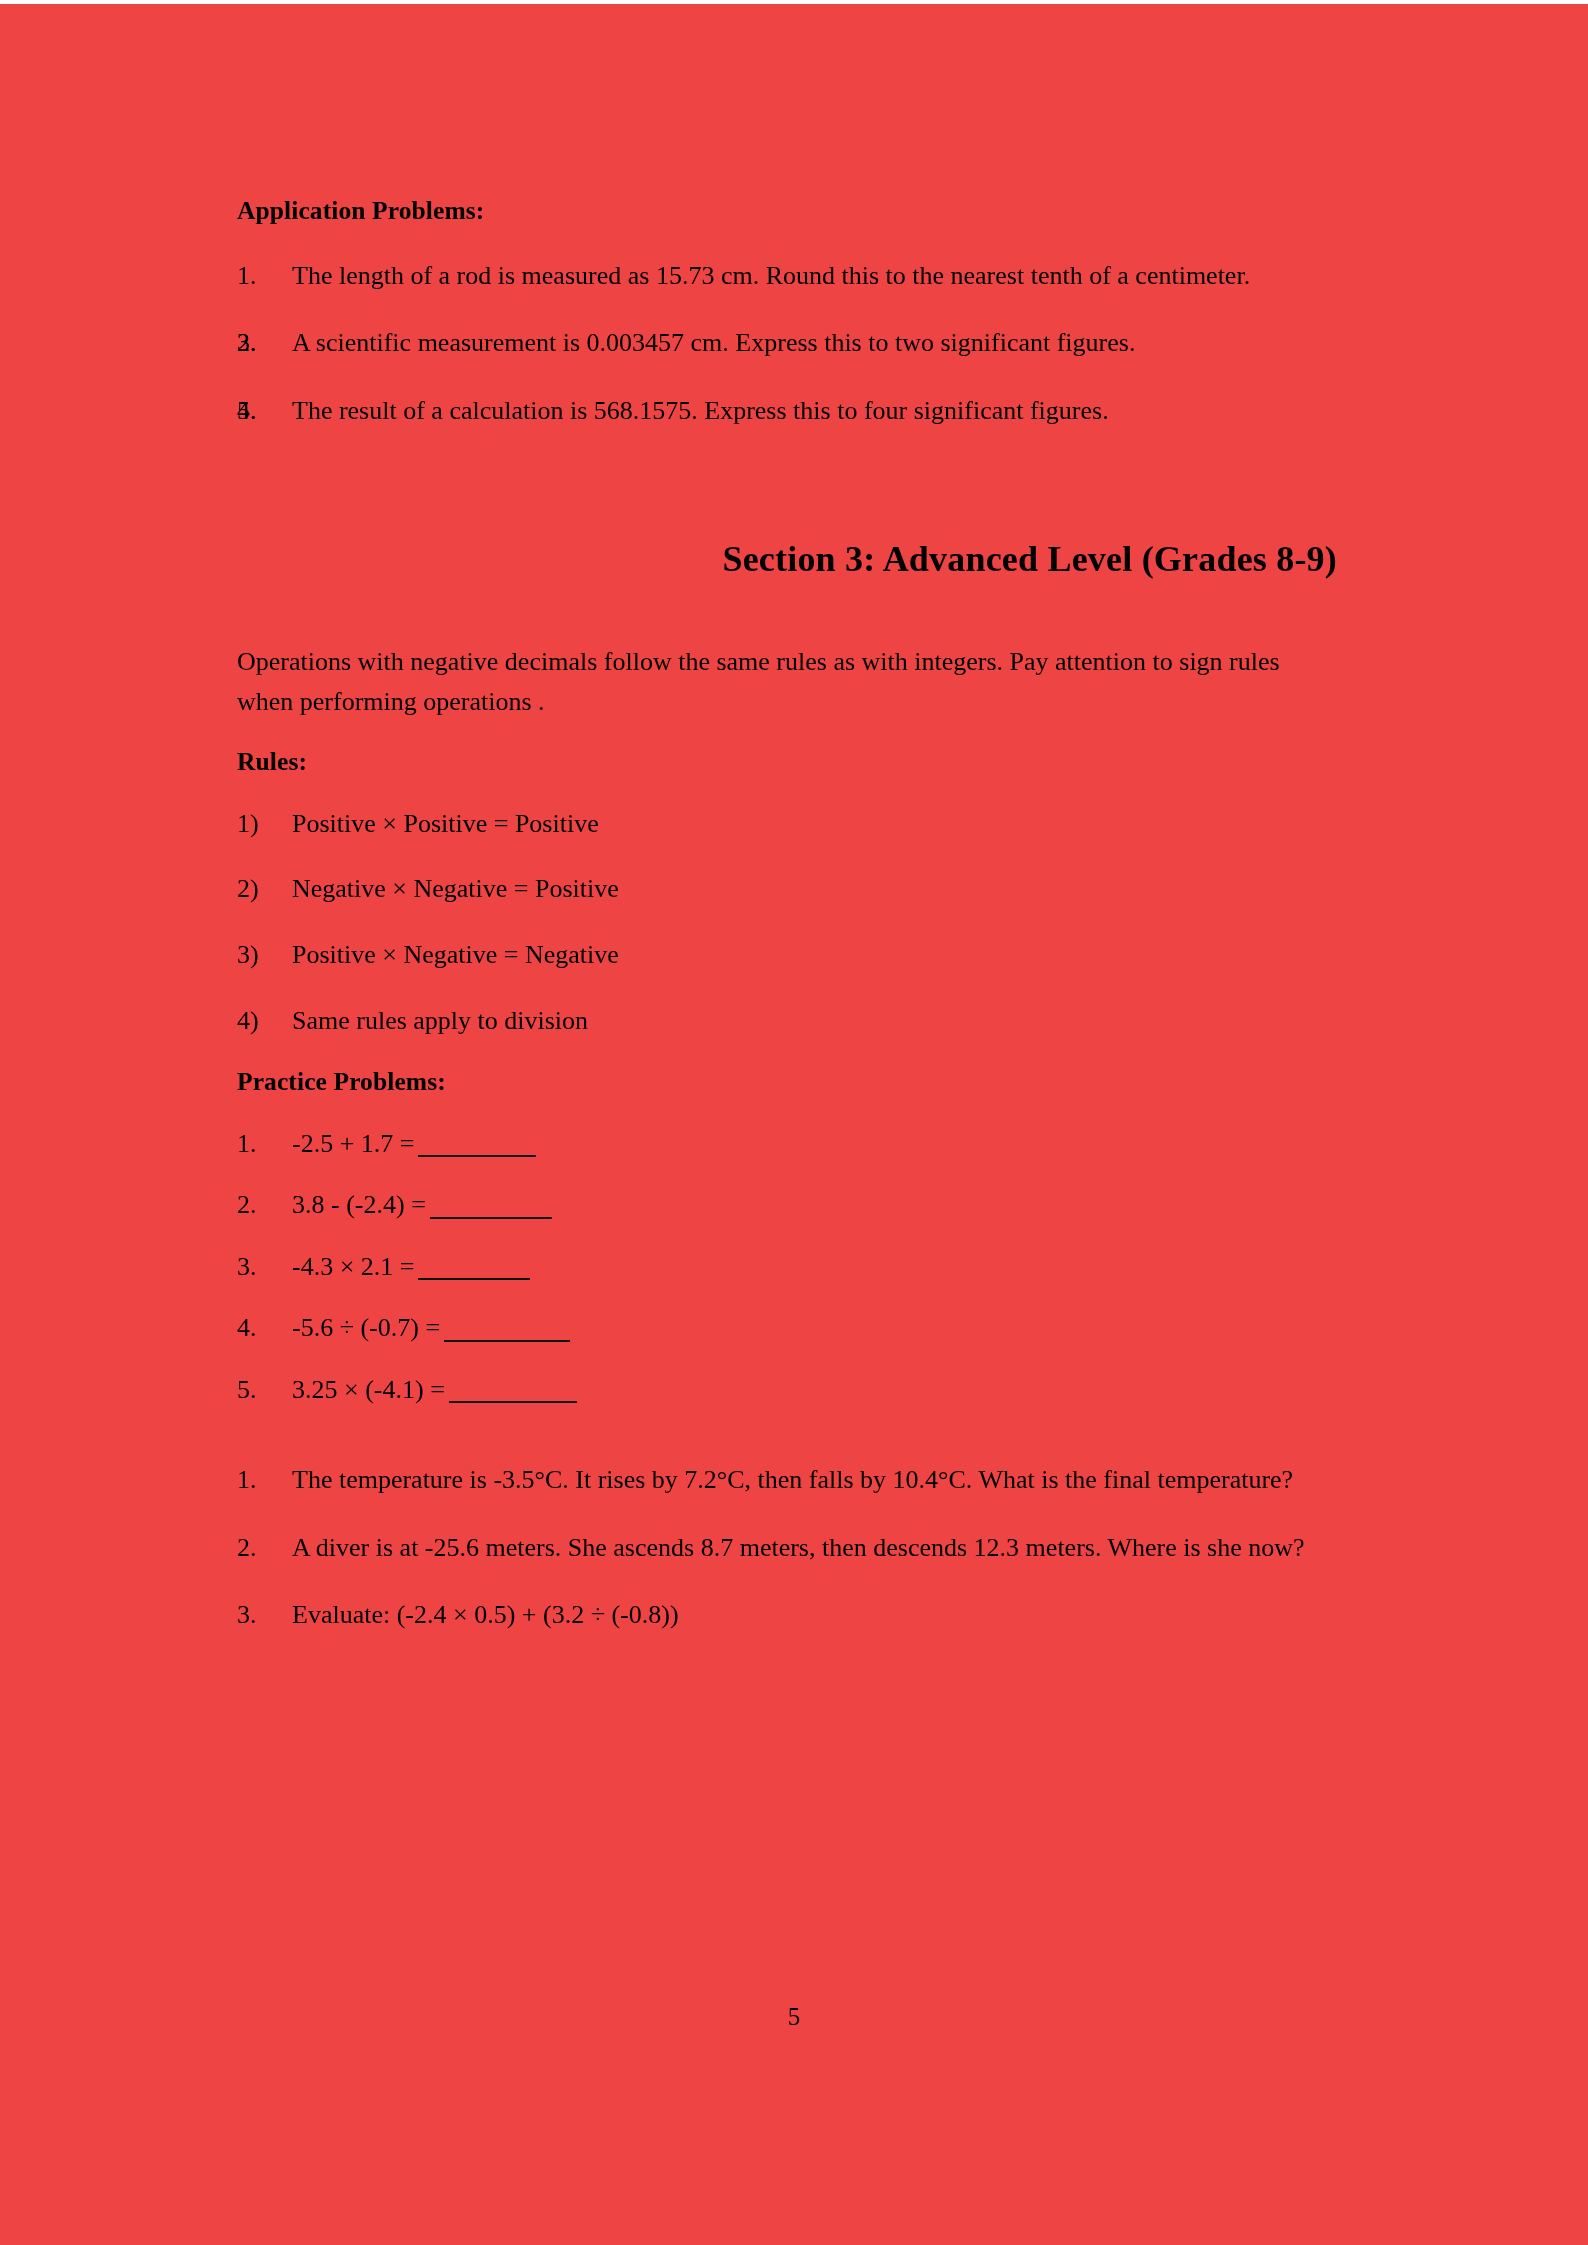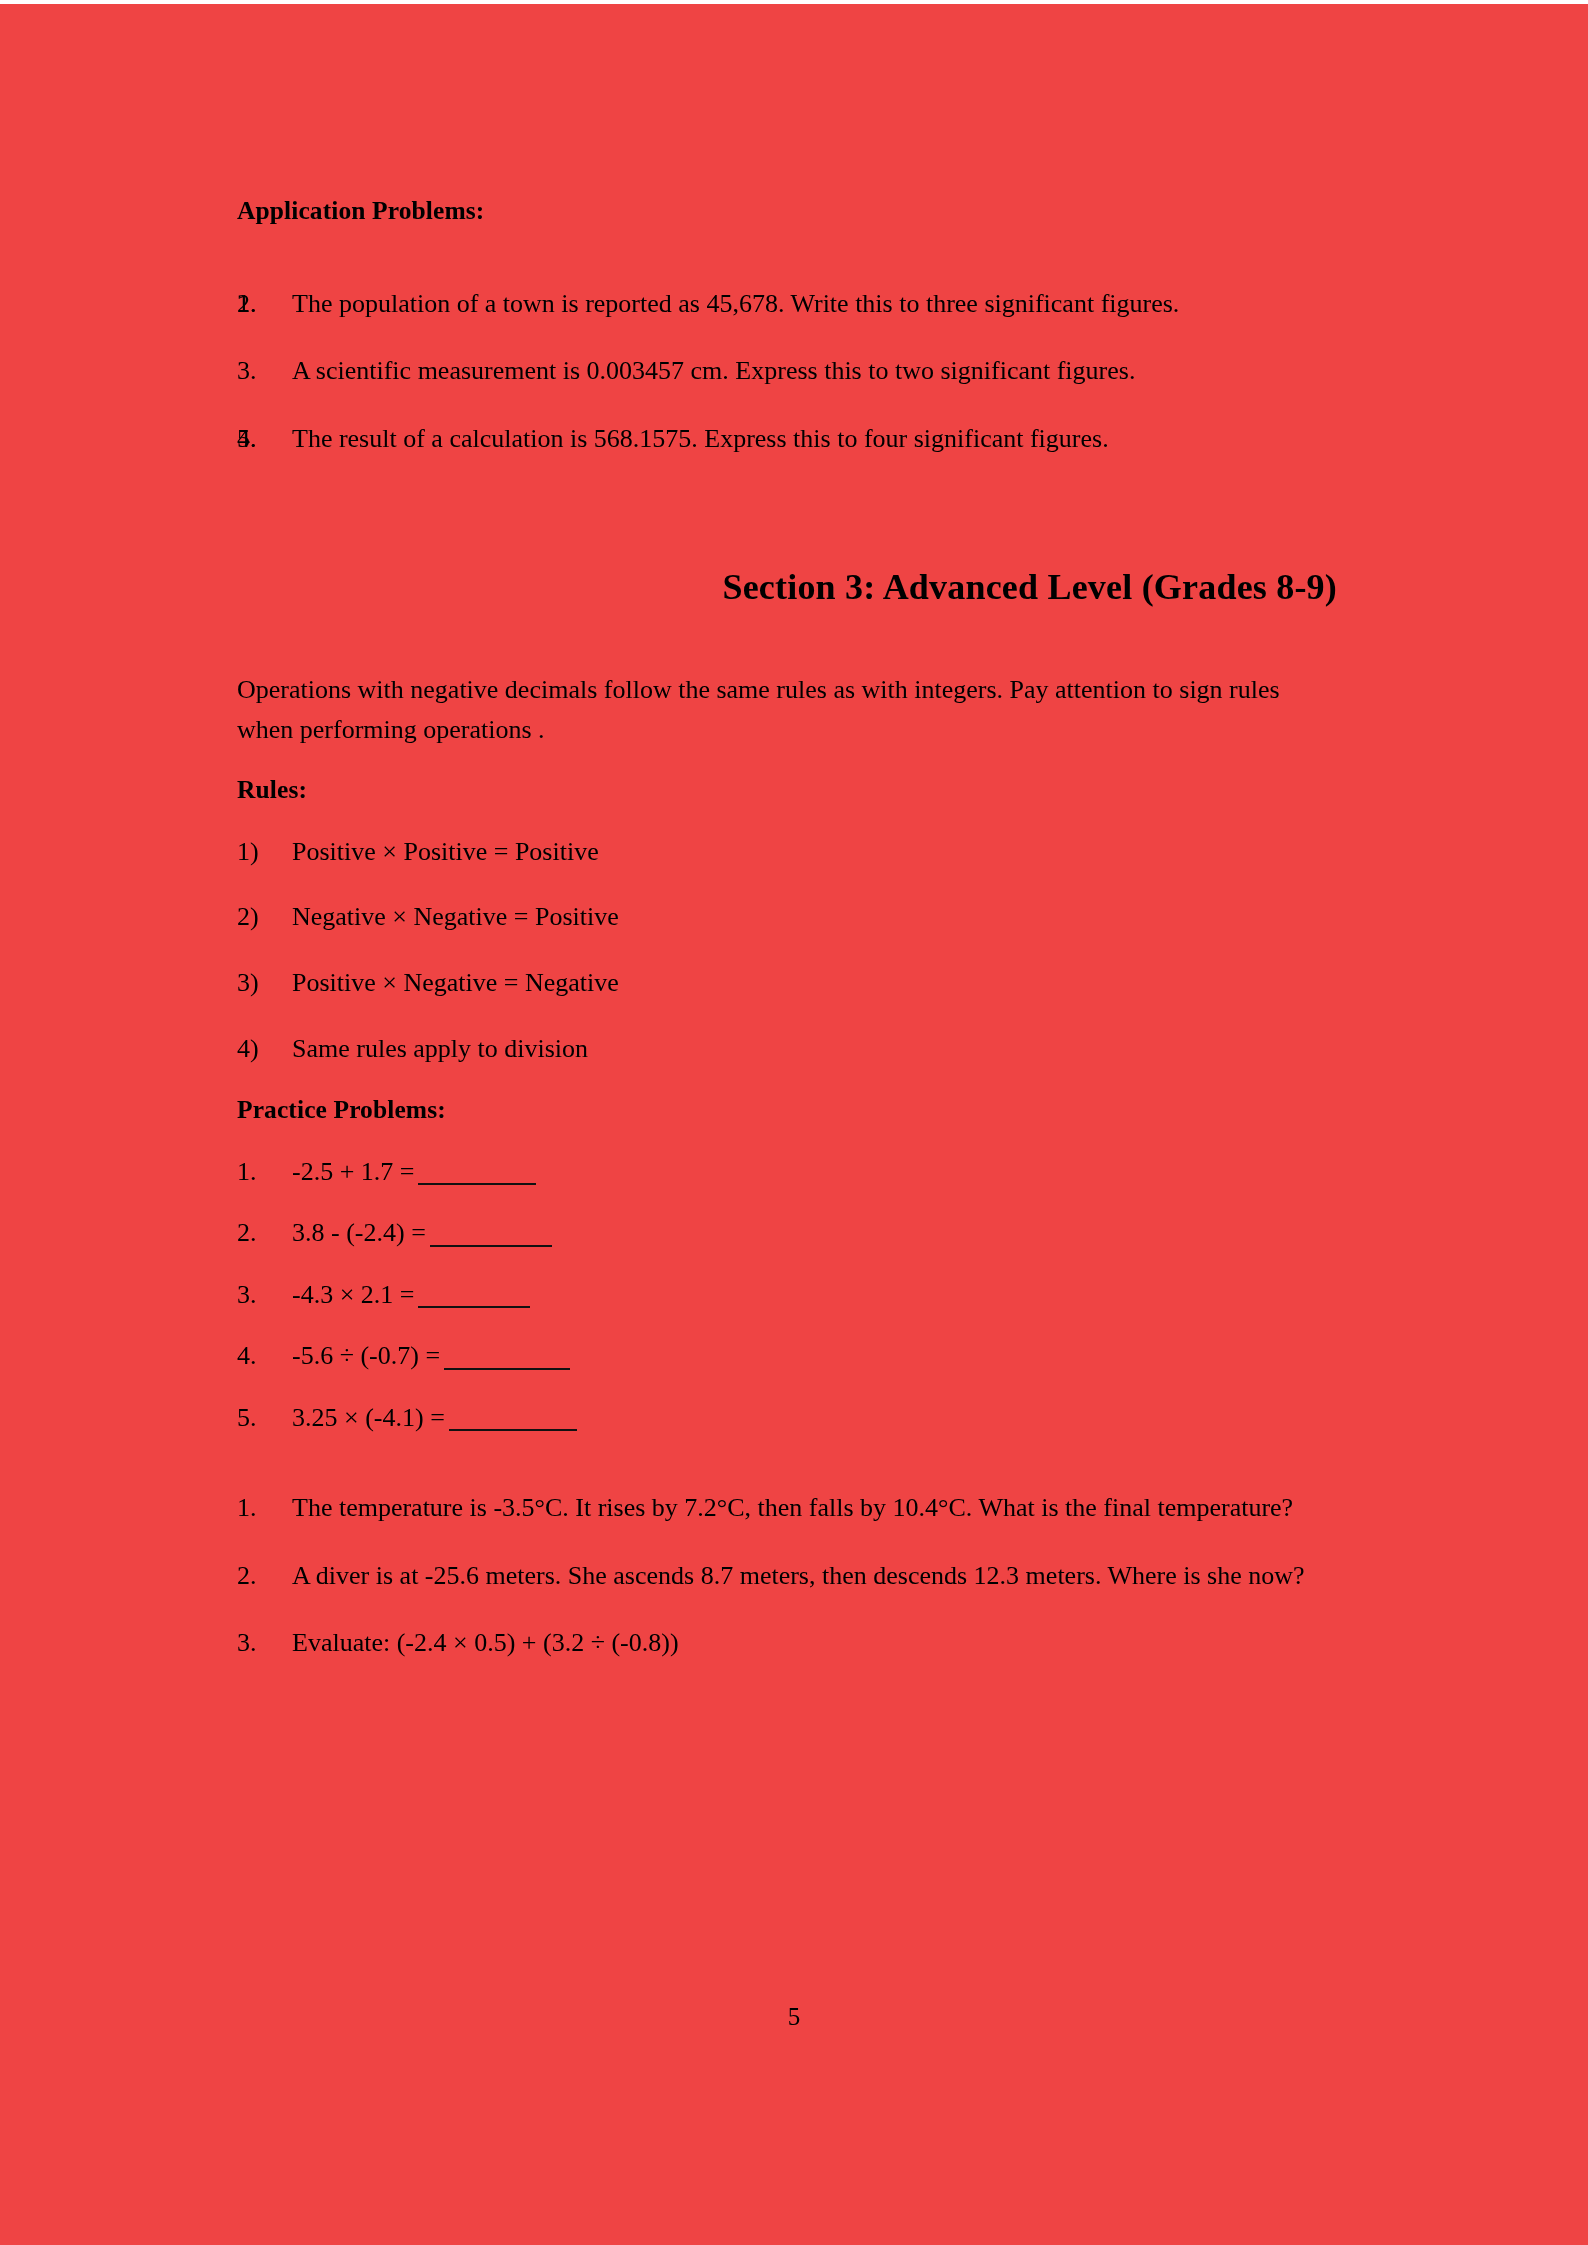--- a/index.html
+++ b/index.html
@@ -130,24 +130,24 @@
 
 <div class="page">
   <div class="content">
 
     <div class="bold-head">Application Problems:</div>
     <div class="gap-app-head"></div>
 
     <ol class="num-list wide-list">
       <li>
         <span class="marker">1.</span>
+        <span>The length of a rod is measured as 15.73 cm. Round this to the nearest tenth of a centimeter.</span>
       </li>
       <li style="margin-top:28px">
         <span class="marker">2.</span>
-        <span>The population of a town is reported as 45,678. Write this to three significant figures.</span>
       </li>
       <li style="margin-top:28px">
         <span class="marker">3.</span>
         <span>A scientific measurement is 0.003457 cm. Express this to two significant figures.</span>
       </li>
       <li style="margin-top:28px">
         <span class="marker">4.</span>
       </li>
       <li style="margin-top:28px">
         <span class="marker">5.</span>

